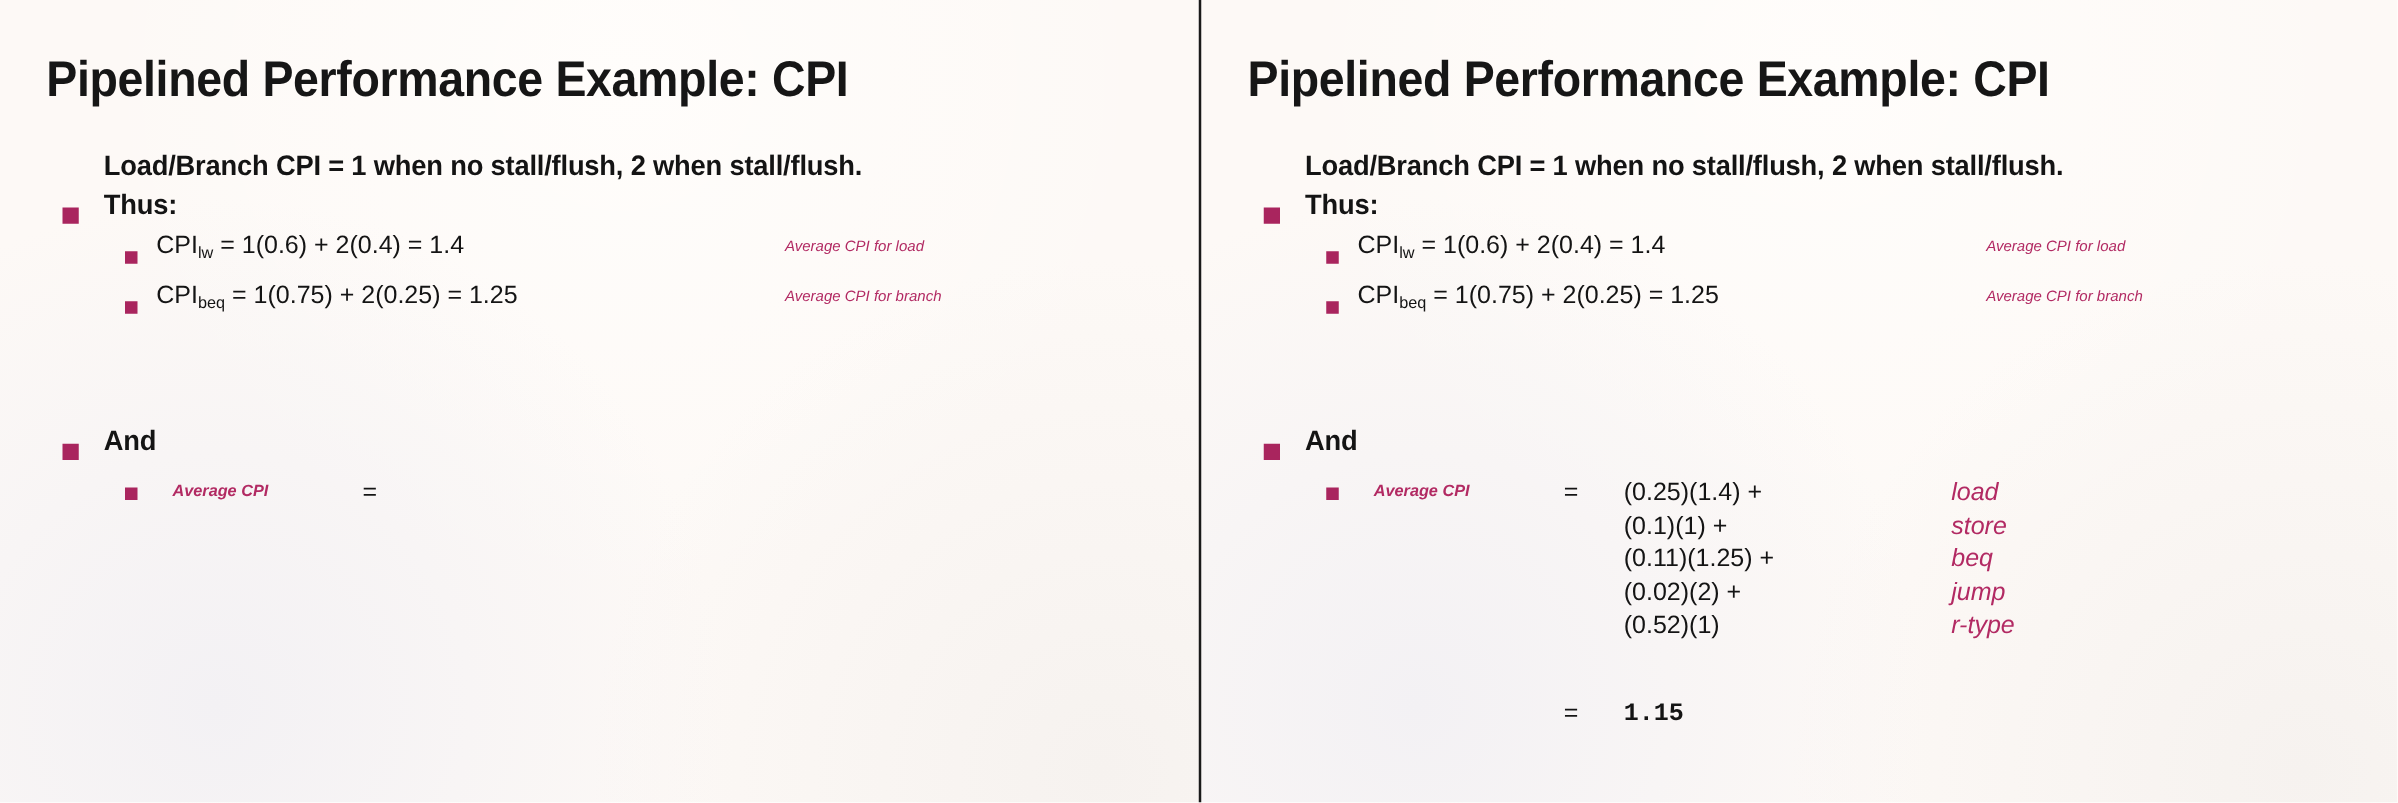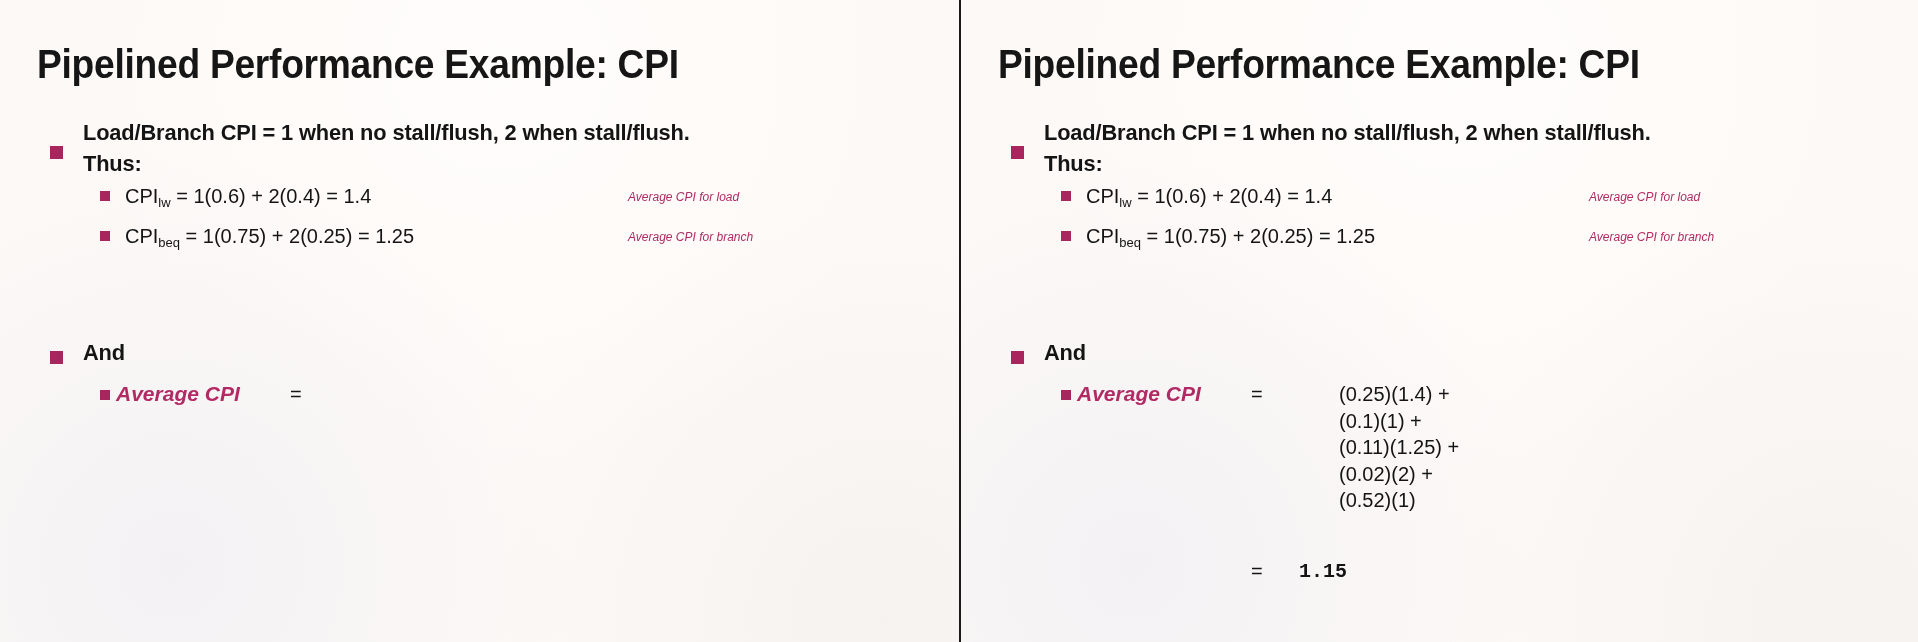--- a/index.html
+++ b/index.html
@@ -48,21 +48,21 @@
     transform: scaleX(0.93);
     transform-origin: left top;
     white-space: nowrap;
   }
 
   
   .bullet-l1 {
     position: absolute;
     left: 50px;
     display: flex;
-    align-items: center;
+    align-items: flex-end;
   }
   .sq1 {
     width: 13px;
     height: 13px;
     background: #a9255e;
     margin-top: 9px;
     flex: 0 0 auto;
   }
   .l1-text {
     margin-left: 20px;
@@ -73,21 +73,21 @@
     letter-spacing: -0.15px;
     transform: scaleX(0.97);
     transform-origin: left top;
     white-space: pre-line;
   }
 
   .bullet-l2 {
     position: absolute;
     left: 100px;
     display: flex;
-    align-items: flex-start;
+    align-items: flex-end;
   }
   .sq2 {
     width: 10px;
     height: 10px;
     background: #a9255e;
     margin-top: 8px;
     flex: 0 0 auto;
   }
   .l2-text {
     margin-left: 15px;
@@ -108,39 +108,38 @@
     position: absolute;
     font-size: 12px;
     font-style: italic;
     color: #b22a63;
     white-space: nowrap;
     line-height: 27px;
   }
 
   
   .avg-label {
-    margin-left: 6px;
-    font-size: 21px;
+    margin-left: 28px;
+    font-size: 13px;
     font-style: italic;
     font-weight: bold;
     color: #b22a63;
     white-space: nowrap;
   }
   .eq-sign {
     position: absolute;
     font-size: 20px;
     color: #141414;
   }
   .expr-col {
     position: absolute;
     font-size: 20px;
     color: #141414;
     line-height: 26.5px;
     white-space: pre-line;
-    margin-left: 40px;
   }
   .result-eq {
     position: absolute;
     font-size: 20px;
     color: #141414;
   }
   .result-val {
     position: absolute;
     font-size: 20px;
     font-weight: bold;
@@ -227,18 +226,23 @@
       <span class="avg-label">Average CPI</span>
     </div>
     <div class="eq-sign" style="left:290px; top:383px;">=</div>
 
     <div class="expr-col" style="left:338px; top:381px;">(0.25)(1.4) +
 (0.1)(1) +
 (0.11)(1.25) +
 (0.02)(2) +
 (0.52)(1)</div>
 
+    <div class="label-col" style="left:600px; top:381px;">load
+store
+beq
+jump
+r-type</div>
 
     <div class="result-eq" style="left:290px; top:560px;">=</div>
     <div class="result-val" style="left:338px; top:560px;">1.15</div>
   </div>
 
 </div>
 
 </body></html>

